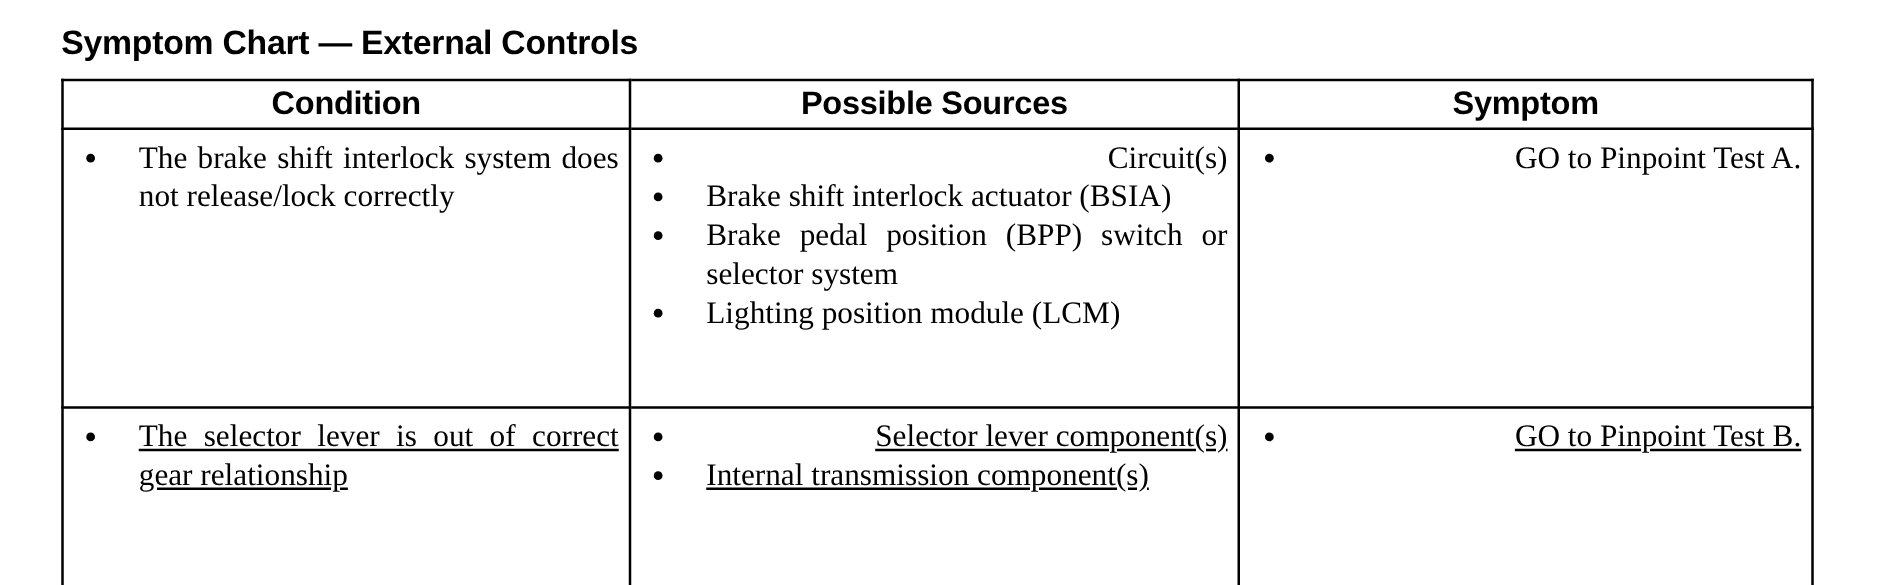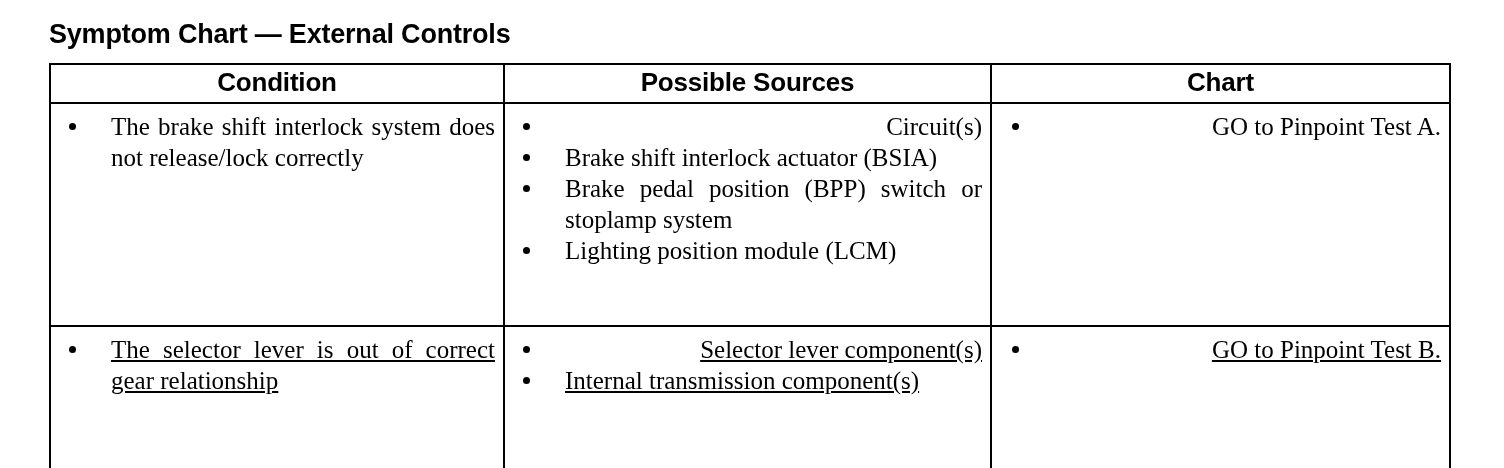--- a/index.html
+++ b/index.html
@@ -132,21 +132,21 @@
   <table class="symptom-table">
     <colgroup>
       <col class="c-condition">
       <col class="c-sources">
       <col class="c-action">
     </colgroup>
     <thead>
       <tr>
         <th>Condition</th>
         <th>Possible Sources</th>
-        <th>Chart</th>
+        <th>Symptom</th>
       </tr>
     </thead>
     <tbody>
 
       <tr class="row-condition">
         <td class="condition-cell">
           <div class="cell-inner tall">
             <ul class="bullets">
               <li class="justify">
                 <span class="bullet-dot"></span>
@@ -161,21 +161,21 @@
               <li class="nowrap-left">
                 <span class="bullet-dot"></span>
                 <span class="li-text">Circuit(s)</span>
               </li>
               <li class="justify">
                 <span class="bullet-dot"></span>
                 <span class="li-text">Brake shift interlock actuator (BSIA)</span>
               </li>
               <li class="justify">
                 <span class="bullet-dot"></span>
-                <span class="li-text">Brake pedal position (BPP) switch or stoplamp system</span>
+                <span class="li-text">Brake pedal position (BPP) switch or selector system</span>
               </li>
               <li class="justify">
                 <span class="bullet-dot"></span>
                 <span class="li-text">Lighting position module (LCM)</span>
               </li>
             </ul>
           </div>
         </td>
         <td class="action-cell">
           <div class="cell-inner tall">

